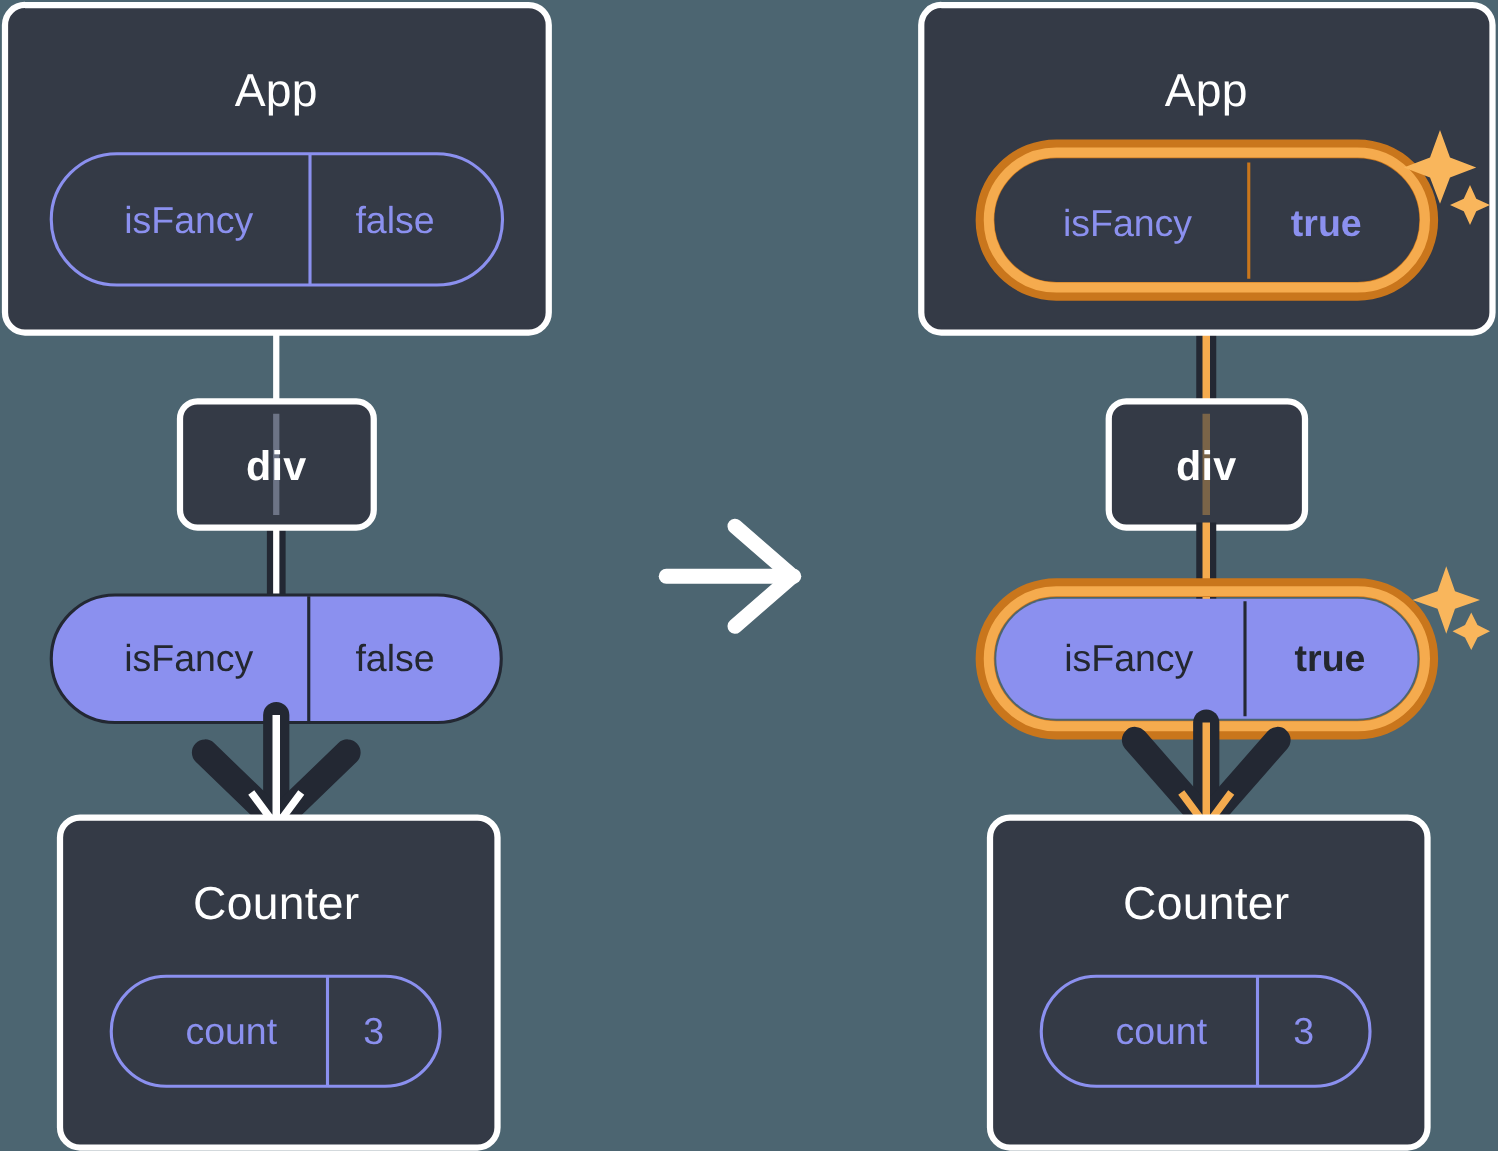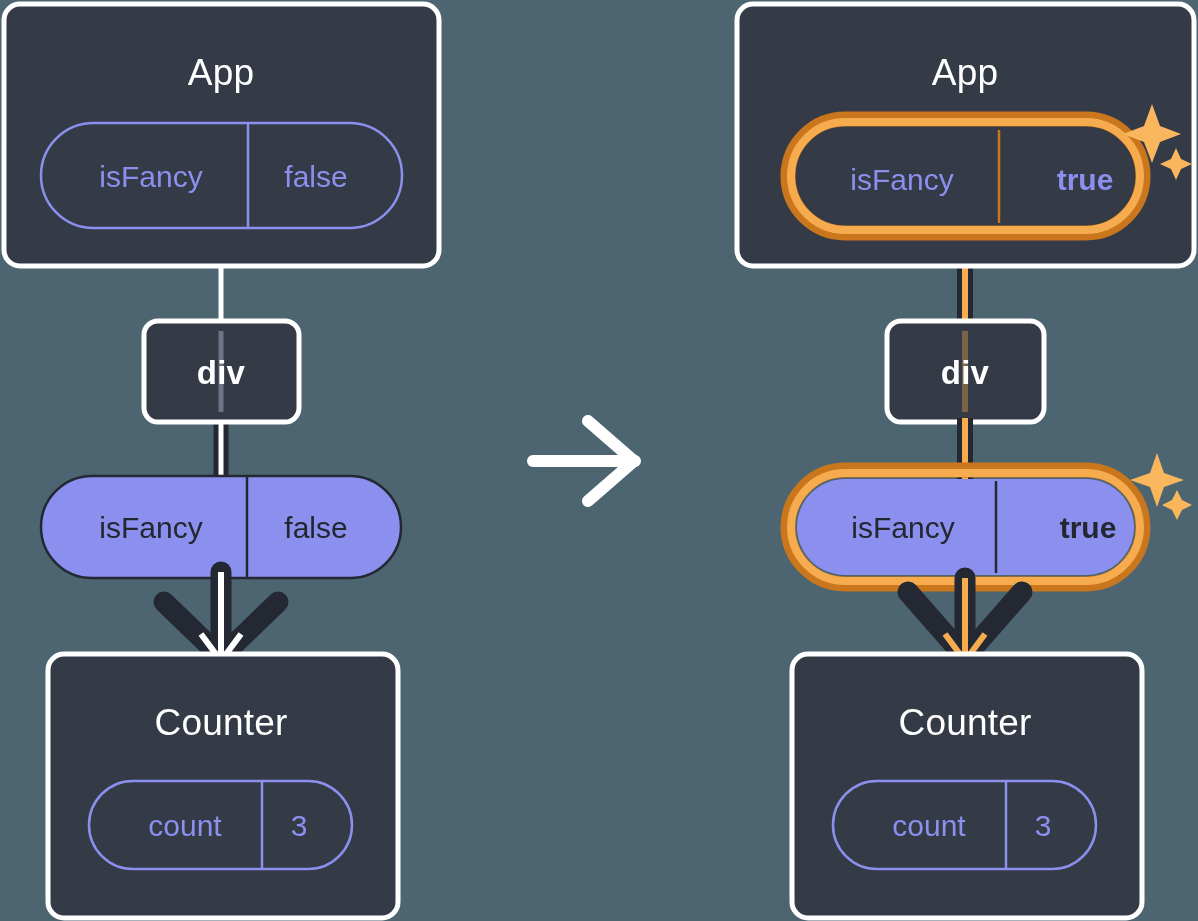--- a/index.html
+++ b/index.html
@@ -22,21 +22,21 @@
     font-size:37px;
     letter-spacing:.2px;
     transform:translate(-50%,-50%);
   }
   .pill-txt{
     font-size:30px;
     transform:translate(-50%,-50%);
   }
   .pill-txt.outline{ color:#8b90ef; }
   .pill-txt.filled{ color:#23272f; }
-  .pill-txt.bold{ font-weight:bold;margin-left:24px; }
+  .pill-txt.bold{ font-weight:bold; }
 </style>
 </head>
 <body>
 
 <div id="stage">
 
   <svg width="1198" height="921" viewBox="0 0 1198 921">
 
     <g>
 

